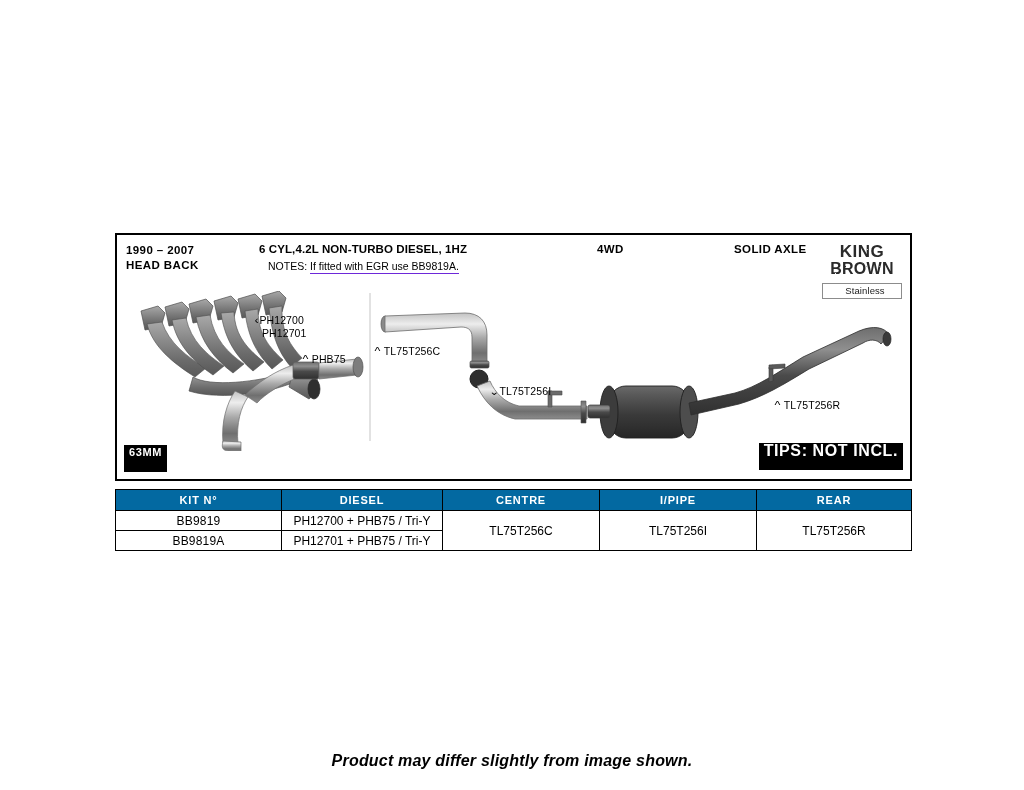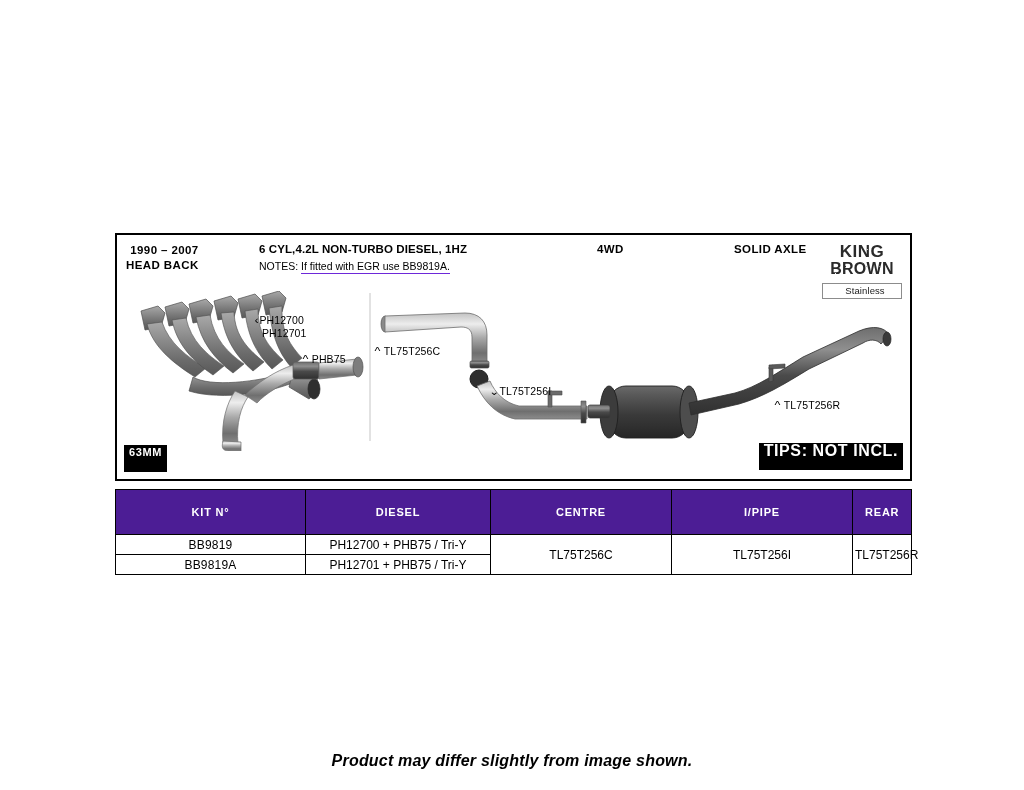--- a/index.html
+++ b/index.html
@@ -35,39 +35,38 @@
     height: 58px;
   }
   .hdr-years {
     position: absolute;
     left: 9px; top: 8px;
     font-size: 11.5px;
     font-weight: bold;
     letter-spacing: 0.4px;
     line-height: 15px;
     color: #000;
-    text-align: right;
   }
   .hdr-engine {
     position: absolute;
     left: 142px; top: 8px;
     font-size: 11.5px;
     font-weight: bold;
     letter-spacing: 0.1px;
     color: #000;
     white-space: nowrap;
   }
   .hdr-notes {
     position: absolute;
     left: 142px; top: 25px;
     font-size: 10.5px;
     color: #000;
     white-space: nowrap;
   }
-  .hdr-notes .note-label { font-weight: normal; }
+  .hdr-notes .note-label { font-weight: normal; margin-left: 9px; }
   .hdr-notes .note-text {
     border-bottom: 1px solid #6d28d9;
     padding-bottom: 1px;
   }
   .hdr-drive {
     position: absolute;
     left: 480px; top: 8px;
     font-size: 11.5px;
     font-weight: bold;
     letter-spacing: 0.4px;
@@ -145,27 +144,27 @@
   #parts-table {
     position: absolute;
     left: 115px;
     top: 489px;
     width: 797px;
     border-collapse: collapse;
     table-layout: fixed;
     background: #fff;
   }
   #parts-table th {
-    background: #4c1d95;
+    background: #0369a1;
     color: #fff;
     font-size: 11px;
     font-weight: bold;
     letter-spacing: 0.8px;
     height: 20px;
-    padding: 12px;
+    padding: 0;
     text-align: center;
     border: 1px solid #000;
   }
   #parts-table td {
     border: 1.5px solid #000;
     text-align: center;
     height: 19px;
     padding: 0 2px;
     color: #000;
     font-size: 12px;

